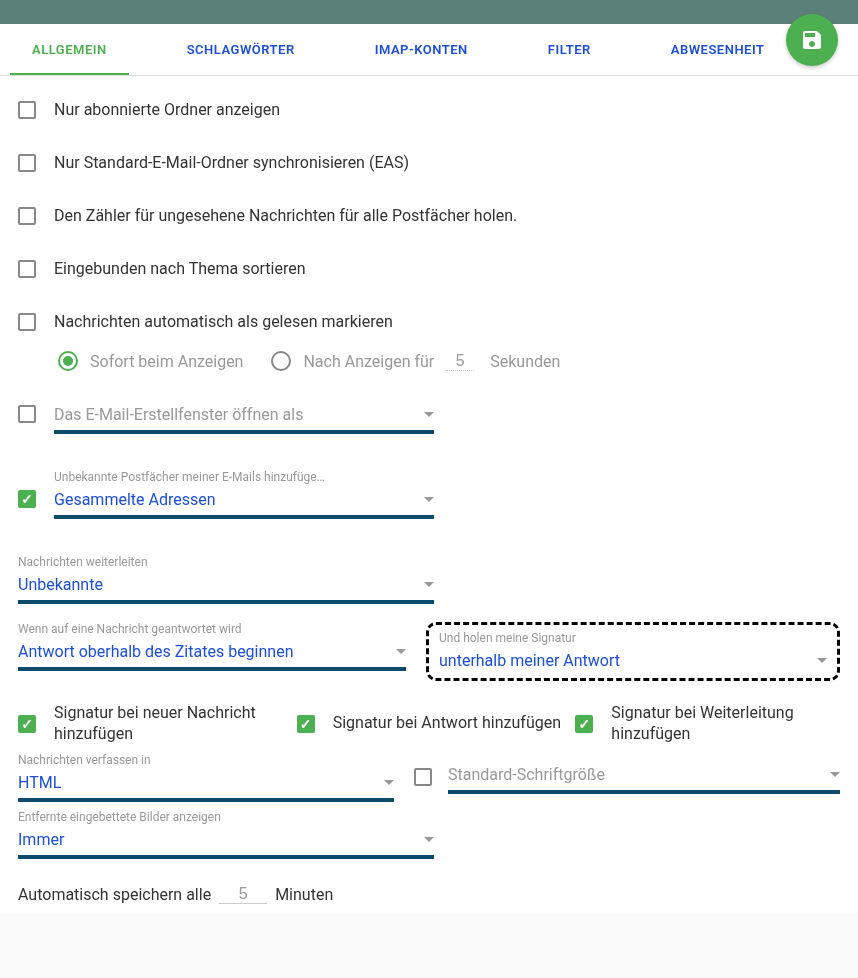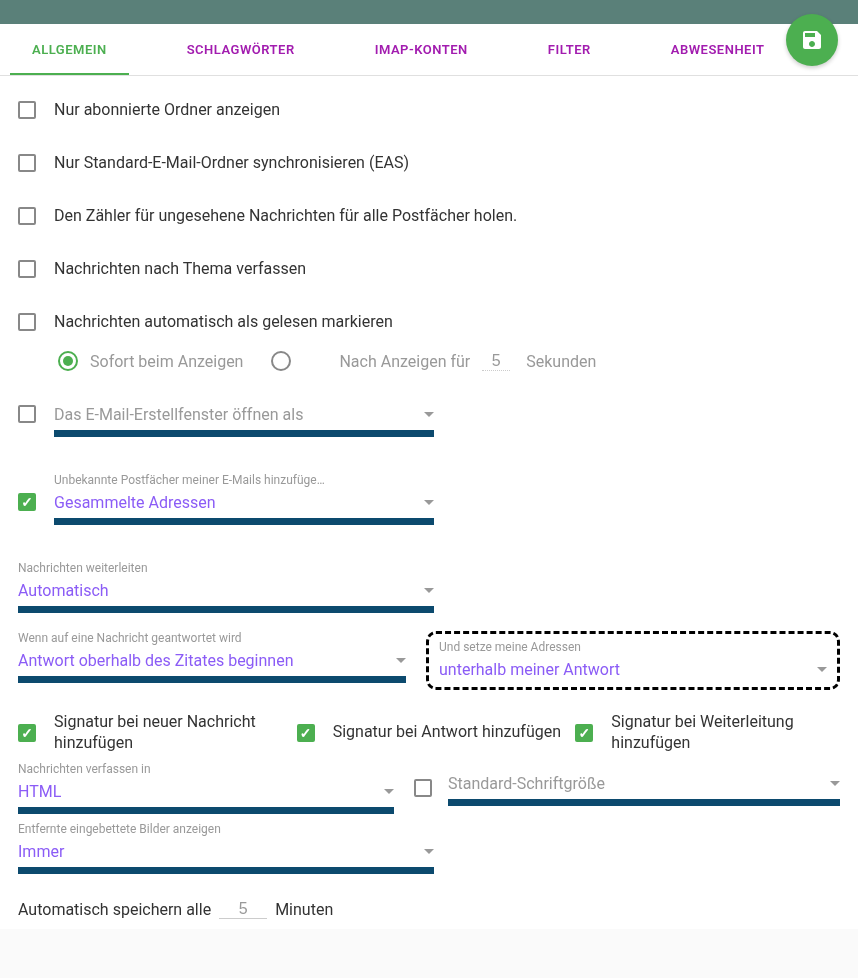--- a/index.html
+++ b/index.html
@@ -42,21 +42,21 @@
   display: flex;
   border-bottom: 1px solid #e0e0e0;
   padding: 0 10px;
   background: #fff;
 }
 .tab {
   padding: 18px 22px 16px;
   font-size: 13px;
   font-weight: 600;
   letter-spacing: 0.5px;
-  color: #a21caf;
+  color: #1d4ed8;
   text-transform: uppercase;
   cursor: pointer;
   margin-right: 36px;
 }
 .tab.active {
   color: #4caf50;
   border-bottom: 2px solid #4caf50;
 }
 .content {
   padding: 24px 18px 10px 18px;
@@ -141,27 +141,27 @@
 }
 .floating-label {
   font-size: 12px;
   color: #999;
   margin-bottom: 2px;
 }
 .select {
   display: flex;
   align-items: center;
   justify-content: space-between;
-  border-bottom: 7px solid #0c4a6e;
+  border-bottom: 4px solid #0c4a6e;
   padding: 4px 0 6px;
   cursor: pointer;
 }
 .select-value {
   font-size: 16px;
-  color: #8b5cf6;
+  color: #1d4ed8;
 }
 .select-value.placeholder { color: #999; }
 .select-arrow {
   width: 0;
   height: 0;
   border-left: 5px solid transparent;
   border-right: 5px solid transparent;
   border-top: 5px solid #999;
 }
 .select-row {
@@ -233,33 +233,33 @@
     <div class="label">Nur Standard-E-Mail-Ordner synchronisieren (EAS)</div>
   </div>
 
   <div class="row">
     <div class="checkbox"></div>
     <div class="label">Den Zähler für ungesehene Nachrichten für alle Postfächer holen.</div>
   </div>
 
   <div class="row">
     <div class="checkbox"></div>
-    <div class="label">Nachrichten nach Thema verfassen</div>
+    <div class="label">Eingebunden nach Thema sortieren</div>
   </div>
 
   <div class="row" style="margin-bottom:20px;">
     <div class="checkbox"></div>
     <div class="label">Nachrichten automatisch als gelesen markieren</div>
   </div>
 
   <div class="sub-indent">
     <div class="radio selected"></div>
     <div class="radio-label">Sofort beim Anzeigen</div>
     <div class="radio"></div>
-    <div class="radio-label" style="margin-right:4px;margin-left:36px;">Nach Anzeigen für</div>
+    <div class="radio-label" style="margin-right:4px;">Nach Anzeigen für</div>
     <input class="inline-input" value="5" style="">
     <div class="radio-label" style="margin-left:8px;">Sekunden</div>
   </div>
 
   <div class="select-row">
     <div class="checkbox" style="margin-top:4px;"></div>
     <div class="select-group" style="width:380px;">
       <div class="select">
         <span class="select-value placeholder">Das E-Mail-Erstellfenster öffnen als</span>
         <span class="select-arrow"></span>
@@ -274,36 +274,36 @@
       <div class="select">
         <span class="select-value">Gesammelte Adressen</span>
         <span class="select-arrow"></span>
       </div>
     </div>
   </div>
 
   <div class="select-group" style="width:416px;">
     <div class="floating-label">Nachrichten weiterleiten</div>
     <div class="select">
-      <span class="select-value">Automatisch</span>
+      <span class="select-value">Unbekannte</span>
       <span class="select-arrow"></span>
     </div>
   </div>
 
   <div class="cols-2" style="margin-bottom:22px;">
     <div class="select-group" style="margin-bottom:0;">
       <div class="floating-label">Wenn auf eine Nachricht geantwortet wird</div>
       <div class="select">
         <span class="select-value">Antwort oberhalb des Zitates beginnen</span>
         <span class="select-arrow"></span>
       </div>
     </div>
     <div class="highlight">
       <div class="select-group" style="margin-bottom:0;width:100%;">
-        <div class="floating-label">Und setze meine Adressen</div>
+        <div class="floating-label">Und holen meine Signatur</div>
         <div class="select" style="border-bottom:none;padding-bottom:0;">
           <span class="select-value">unterhalb meiner Antwort</span>
           <span class="select-arrow"></span>
         </div>
       </div>
     </div>
   </div>
 
   <div class="cols-3" style="margin-bottom:8px;">
     <div class="checkbox-with-label">

